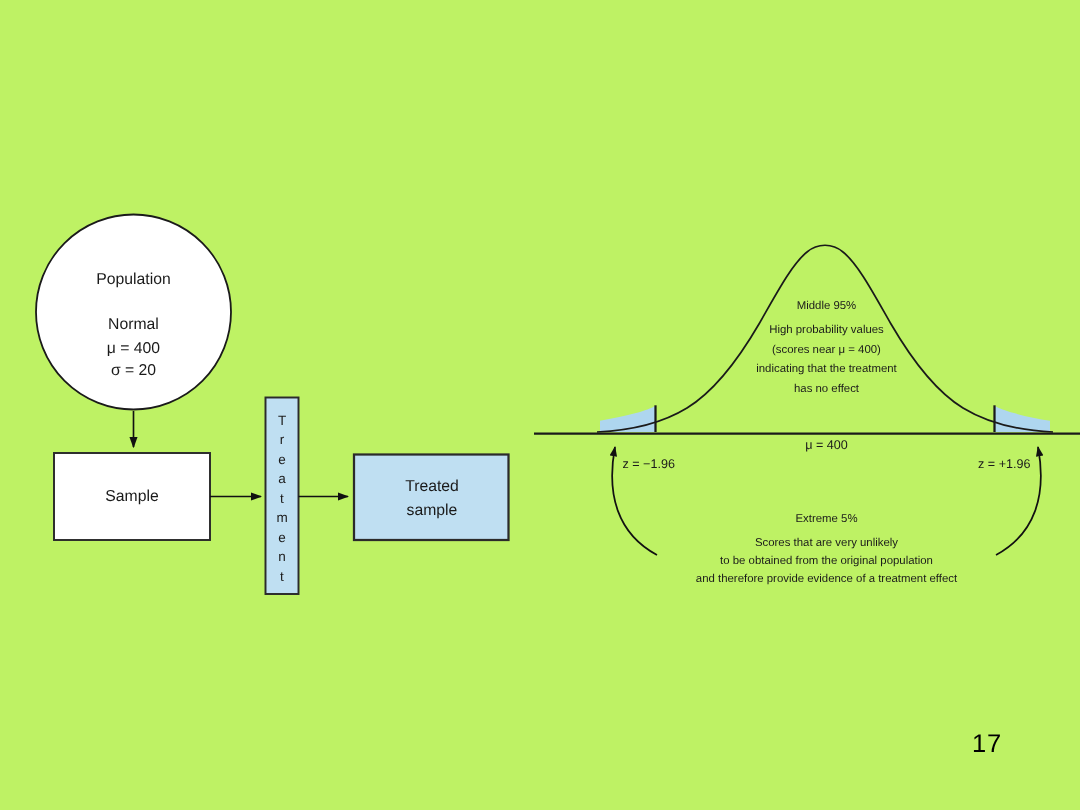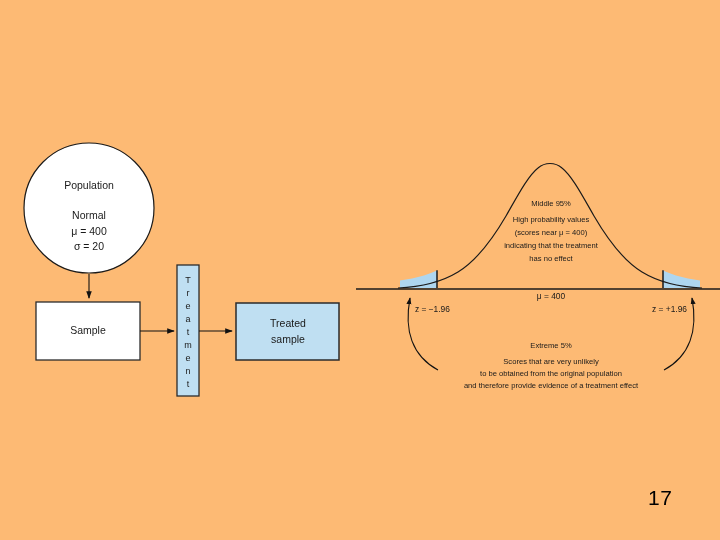--- a/index.html
+++ b/index.html
@@ -12,33 +12,33 @@
     height: 540px;
     position: relative;
     overflow: hidden;
     font-family: "Liberation Sans", sans-serif;
     color: #000000;
   }
   #slide {
     position: absolute;
     left: 0; top: 0;
     width: 720px; height: 540px;
-    background: #fdba74;
+    background: #bef264;
   }
   .svg-layer {
     position: absolute;
     left: 0; top: 0;
     width: 720px;
     height: 540px;
   }
   .page-num {
     position: absolute;
     left: 648px;
     top: 486px;
-    font-size: 21px;
+    font-size: 17px;
     font-family: "Liberation Sans", sans-serif;
     color: #000000;
     letter-spacing: 0.5px;
   }
   svg text {
     font-family: "Liberation Sans", sans-serif;
     fill: #1a1a1a;
   }
   .t-circle { font-size: 10.5px; }
   .t-box    { font-size: 10.5px; }

